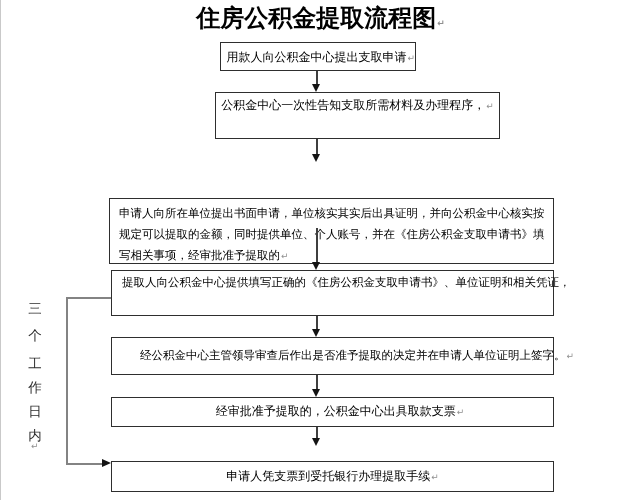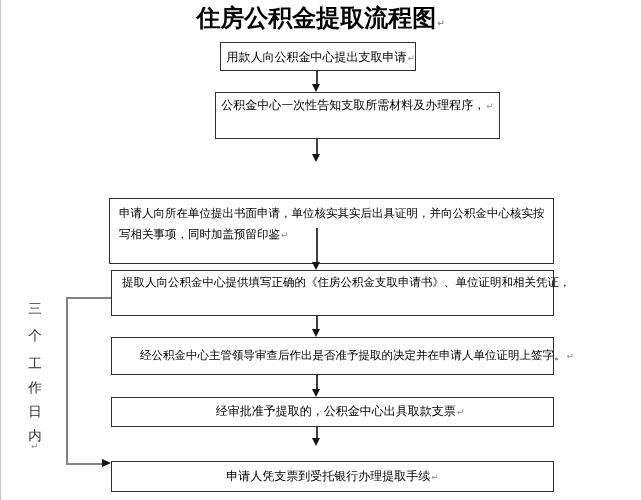--- a/index.html
+++ b/index.html
@@ -114,21 +114,22 @@
 
   <div class="box b2 center">
     <div class="line"><span>公积金中心一次性告知支取所需材料及办理程序，</span><span class="pmark">↵</span></div>
   </div>
 
   <div class="vline" style="left:316px; top:139px; height:15px;"></div>
   <div class="arrow-down" style="left:312px; top:154px;"></div>
 
   <div class="box b3">
     <div class="line">申请人向所在单位提出书面申请，单位核实其实后出具证明，并向公积金中心核实按</div>
-    <div class="line"><span>写相关事项，同时加盖预留印鉴</span><span class="pmark">↵</span></div>
+    <div class="line">规定可以提取的金额，同时提供单位、个人账号，并在《住房公积金支取申请书》填</div>
+    <div class="line"><span>写相关事项，经审批准予提取的</span><span class="pmark">↵</span></div>
   </div>
 
   <div class="vline" style="left:316px; top:228px; height:34px;"></div>
   <div class="arrow-down" style="left:312px; top:262px;"></div>
 
   <div class="box b4">
     <div class="line">提取人向公积金中心提供填写正确的《住房公积金支取申请书》、单位证明和相关凭证，</div>
   </div>
 
   <div class="vline" style="left:316px; top:316px; height:13px;"></div>

